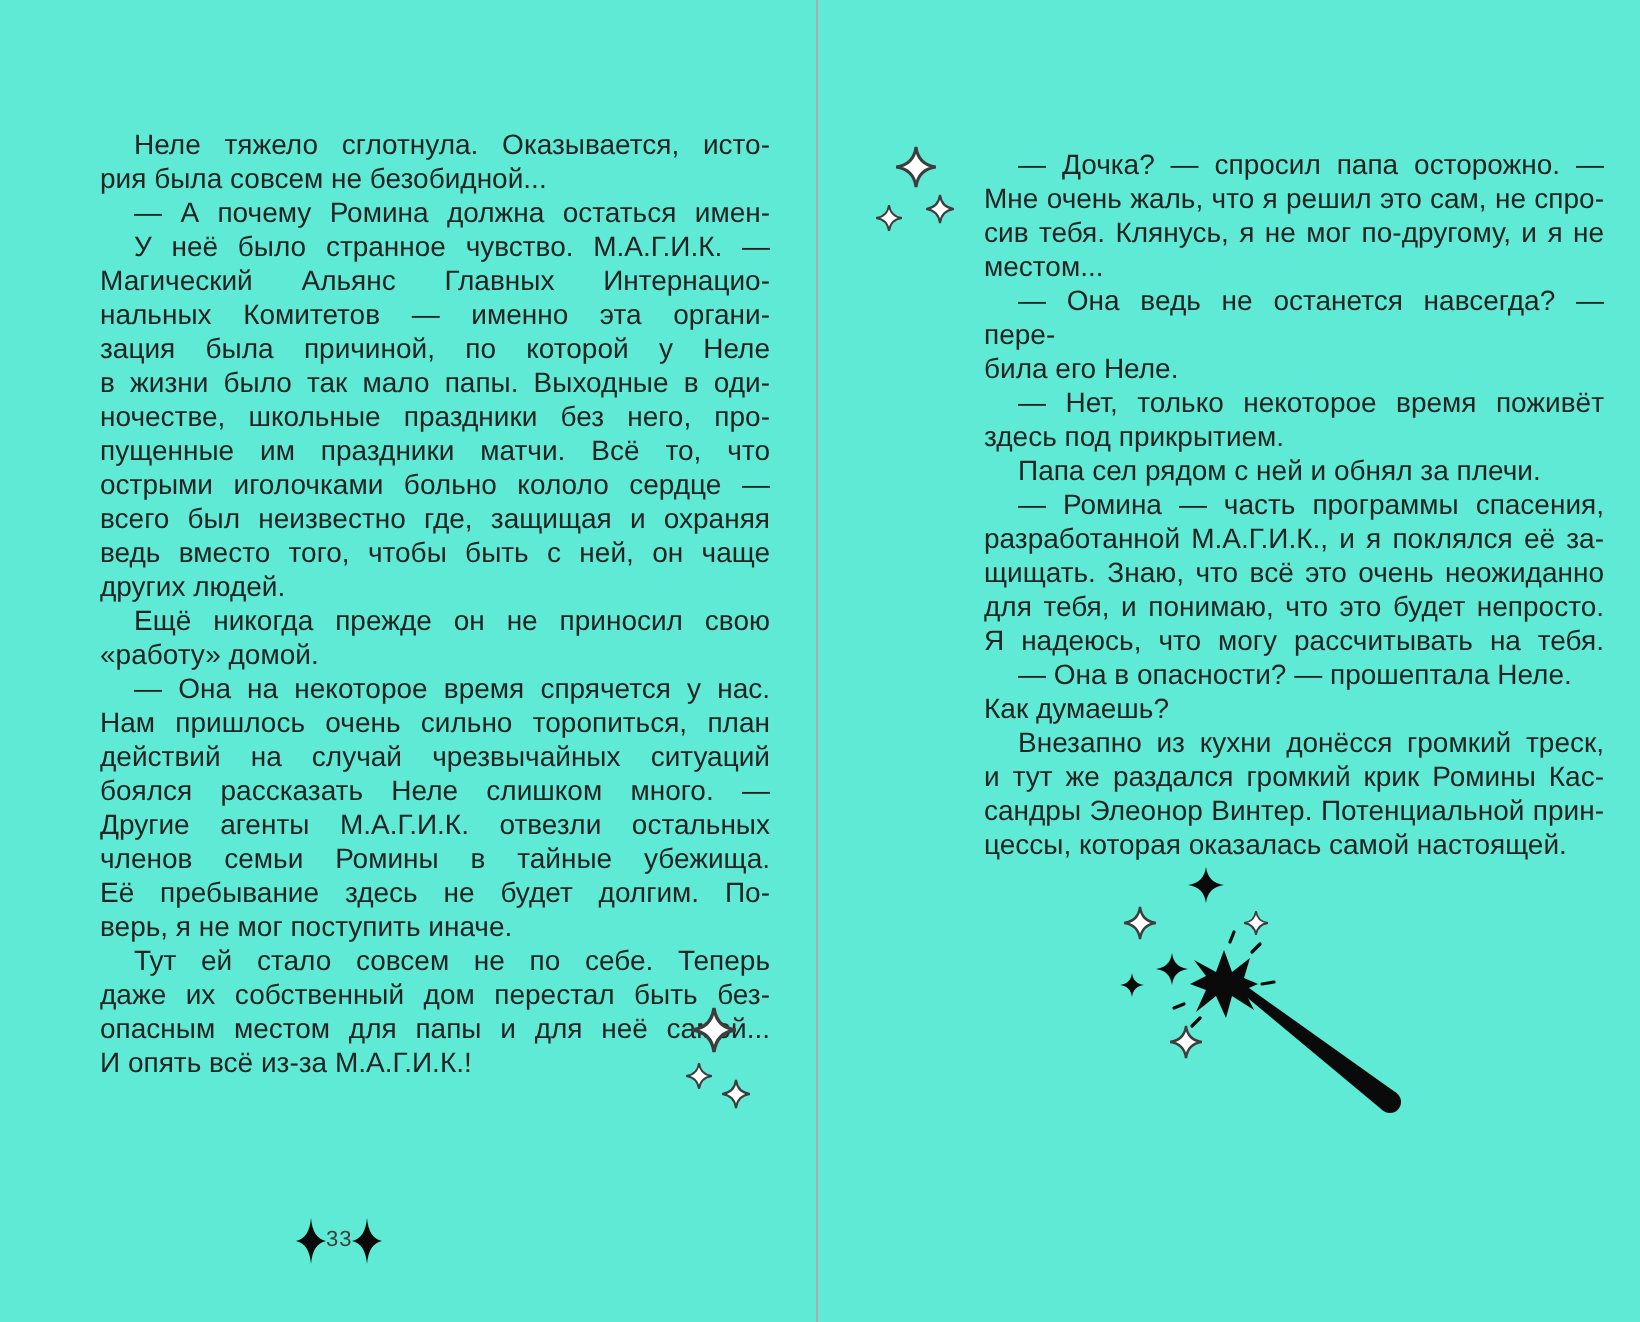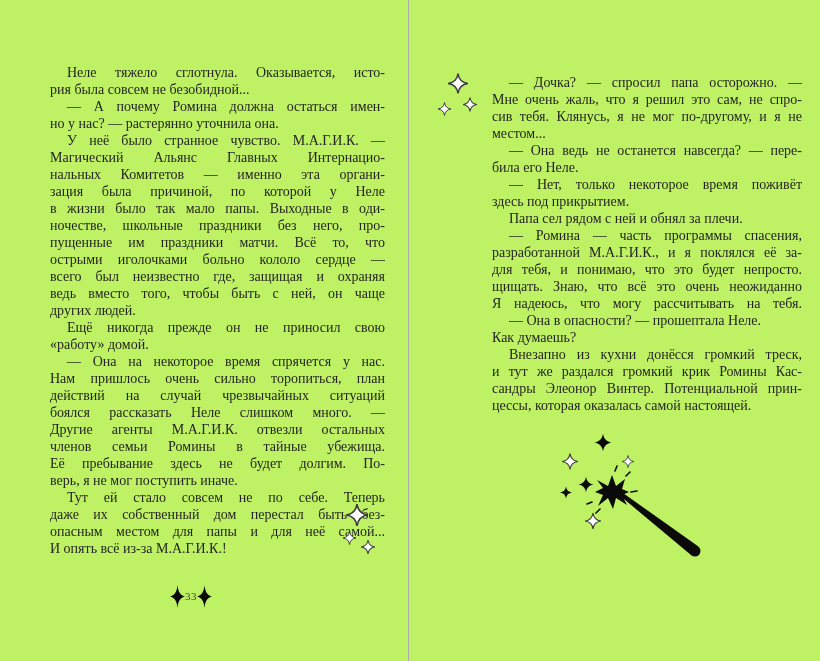--- a/index.html
+++ b/index.html
@@ -1,33 +1,33 @@
 <!DOCTYPE html>
 <html><head>
 <meta charset="utf-8">
 <style>
   html,body{margin:0;padding:0;background:#ffffff;}
   #canvas{
-    position:relative;width:820px;height:661px;background:#bef264;overflow:hidden;
-    font-family:Liberation Serif, serif;
+    position:relative;width:820px;height:661px;background:#5eead4;overflow:hidden;
+    font-family:Liberation Sans, sans-serif;
   }
   #gutter-line{
     position:absolute;left:408px;top:0;width:1px;height:661px;background:#ababab;
   }
   .text-block{
     position:absolute;top:64px;color:#242424;font-size:14px;line-height:17px;
   }
   #left-text{left:50px;width:335px;}
   #right-text{left:492px;width:310px;margin-top:10px;}
   .line{text-align:justify;text-align-last:justify;white-space:normal;}
   .line.end{text-align:right;text-align-last:left;}
   .line.indent{text-indent:17px;}
   #left-footer{
-    position:absolute;left:148px;top:582px;width:86px;height:28px;
-    display:flex;align-items:center;justify-content:center;
+    position:absolute;left:148px;top:606px;width:86px;height:28px;
+    display:flex;align-items:center;justify-content:flex-start;
   }
   #page-number{font-size:11px;color:#3c3c3c;letter-spacing:0.5px;}
   .sparkle-fill{fill:#0a0a0a;stroke:none;}
   .sparkle-outline{fill:#ffffff;stroke:#3d3d3d;stroke-width:1.8;}
   .decor{position:absolute;}
   .wand-dash{stroke:#0a0a0a;stroke-width:1.6;stroke-linecap:round;}
 </style>
 </head>
 <body>
 
@@ -41,21 +41,20 @@
         <path d="M12 0 C12.9 7.1 16.9 11.1 24 12 C16.9 12.9 12.9 16.9 12 24 C11.1 16.9 7.1 12.9 0 12 C7.1 11.1 11.1 7.1 12 0 Z"></path>
       </symbol>
     </defs>
   </svg>
 
   <div>
     <div id="left-text" class="text-block">
         <div class="line indent">Неле тяжело сглотнула. Оказывается, исто-</div>
         <div class="line end">рия была совсем не безобидной...</div>
         <div class="line indent">— А почему Ромина должна остаться имен-</div>
-        <div class="line end">но у нас? — растерянно уточнила она.</div>
         <div class="line indent">У неё было странное чувство. М.А.Г.И.К. —</div>
         <div class="line">Магический Альянс Главных Интернацио-</div>
         <div class="line">нальных Комитетов — именно эта органи-</div>
         <div class="line">зация была причиной, по которой у Неле</div>
         <div class="line">в жизни было так мало папы. Выходные в оди-</div>
         <div class="line">ночестве, школьные праздники без него, про-</div>
         <div class="line">пущенные им праздники матчи. Всё то, что</div>
         <div class="line">острыми иголочками больно кололо сердце —</div>
         <div class="line">всего был неизвестно где, защищая и охраняя</div>
         <div class="line">ведь вместо того, чтобы быть с ней, он чаще</div>
@@ -99,22 +98,22 @@
         <div class="line">Мне очень жаль, что я решил это сам, не спро-</div>
         <div class="line">сив тебя. Клянусь, я не мог по-другому, и я не</div>
         <div class="line end">местом...</div>
         <div class="line indent">— Она ведь не останется навсегда? — пере-</div>
         <div class="line end">била его Неле.</div>
         <div class="line indent">— Нет, только некоторое время поживёт</div>
         <div class="line end">здесь под прикрытием.</div>
         <div class="line indent end">Папа сел рядом с ней и обнял за плечи.</div>
         <div class="line indent">— Ромина — часть программы спасения,</div>
         <div class="line">разработанной М.А.Г.И.К., и я поклялся её за-</div>
+        <div class="line">щищать. Знаю, что всё это очень неожиданно</div>
         <div class="line">для тебя, и понимаю, что это будет непросто.</div>
-        <div class="line">щищать. Знаю, что всё это очень неожиданно</div>
         <div class="line">Я надеюсь, что могу рассчитывать на тебя.</div>
         <div class="line indent end">— Она в опасности? — прошептала Неле.</div>
         <div class="line end">Как думаешь?</div>
         <div class="line indent">Внезапно из кухни донёсся громкий треск,</div>
         <div class="line">и тут же раздался громкий крик Ромины Кас-</div>
         <div class="line">сандры Элеонор Винтер. Потенциальной прин-</div>
         <div class="line end">цессы, которая оказалась самой настоящей.</div>
       </div>
 
     <svg class="decor" style="left:433px;top:66px" width="52" height="60" viewBox="0 0 52 60">

